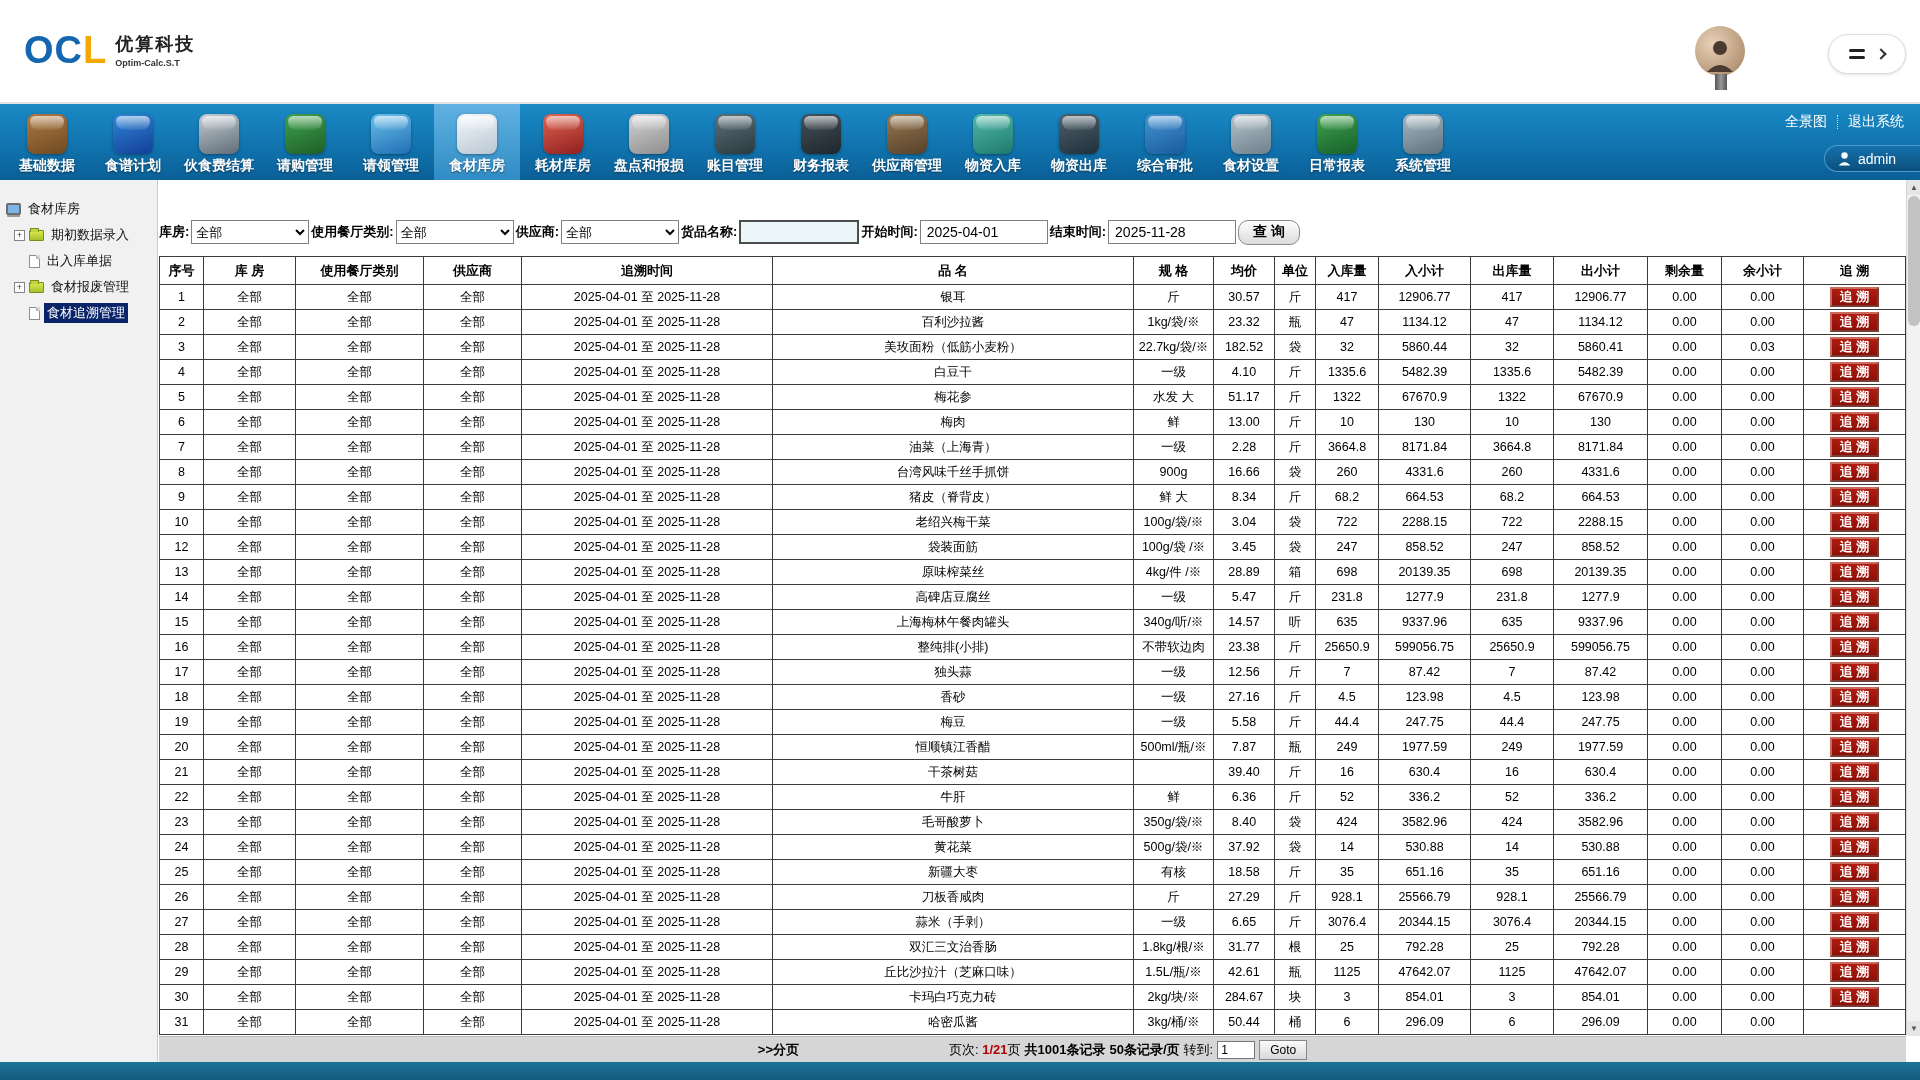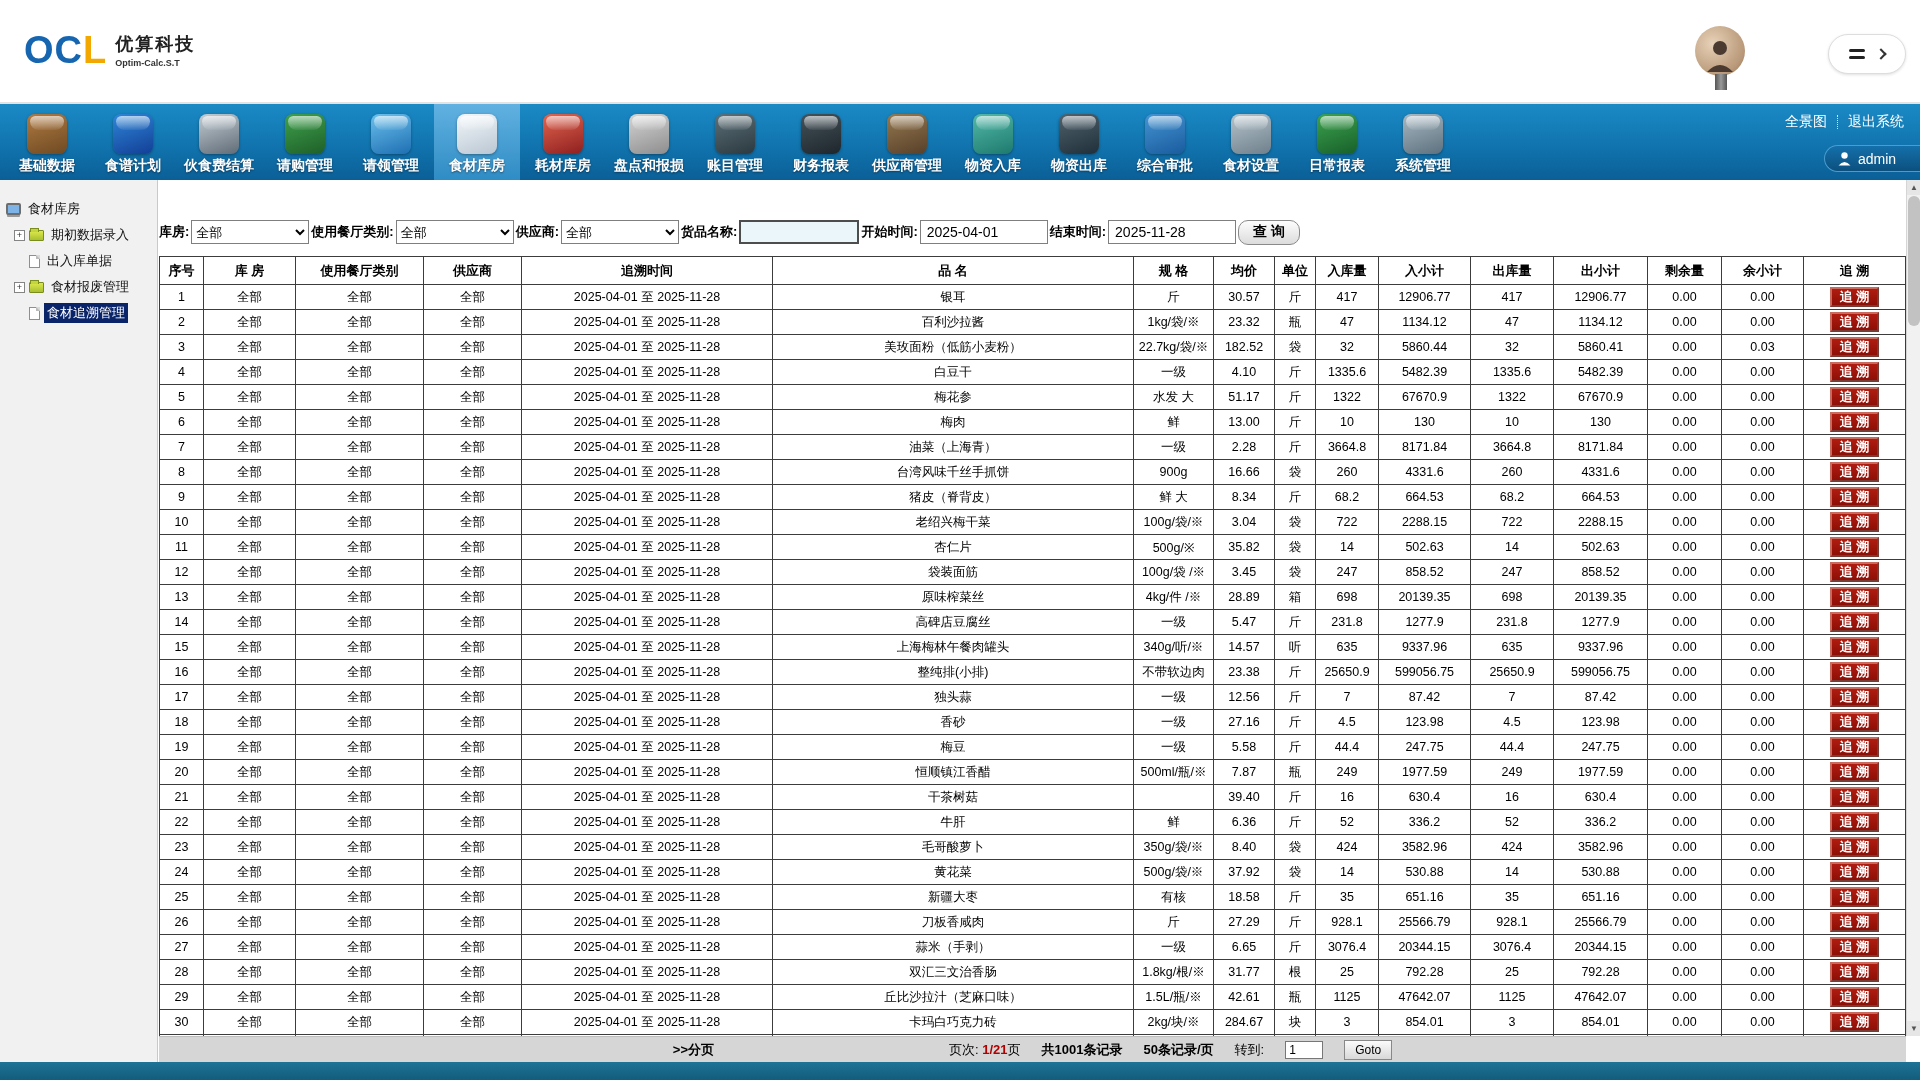--- a/index.html
+++ b/index.html
@@ -103,21 +103,21 @@
     border-left:1px solid #d5d5d5; }
   .vs-arrow { position:absolute; left:0; width:14px; height:15px; background:#e6e6e6; color:#555;
     font-size:8px; text-align:center; line-height:15px; cursor:pointer; }
   .vs-up { top:0; } .vs-down { bottom:0; }
   .vs-thumb { position:absolute; left:1px; top:16px; width:12px; height:130px; background:#c2c2c2;
     border-radius:6px; cursor:pointer; }
 
   
   .pagebar { position:absolute; left:0; right:0; bottom:0; height:26px; background:#d6d6d6;
     border-top:1px solid #bdbdbd; display:flex; align-items:center; justify-content:center;
-    gap:21px; font-size:13px; color:#000; }
+    gap:4px; font-size:13px; color:#000; }
   .pg-strong { font-weight:bold; }
   .pg-link { cursor:pointer;margin-top:44px; }
   .pg-red { color:#c00000; font-weight:bold; }
   .pg-num { color:#b00000; font-weight:bold; }
   .goto-input { width:38px; height:18px; border:1px solid #777; padding:0 3px; font-size:12px; }
   .goto-btn { height:20px; padding:0 10px; font-size:12px; background:linear-gradient(180deg,#fbfbfb,#d8d8d8);
     border:1px solid #888; cursor:pointer; font-family:"Liberation Sans",sans-serif; }
 
   .bottombar { position:absolute; left:0; right:0; bottom:0; height:18px;
     background:linear-gradient(180deg,#1d7396,#135c7c); }
@@ -500,38 +500,20 @@
                 <td>袋</td>
                 <td>722</td>
                 <td>2288.15</td>
                 <td>722</td>
                 <td>2288.15</td>
                 <td>0.00</td>
                 <td>0.00</td>
                 <td><button class="trace-btn">追 溯</button></td>
               </tr>
               <tr>
-                <td>11</td>
-                <td>全部</td>
-                <td>全部</td>
-                <td>全部</td>
-                <td>2025-04-01 至 2025-11-28</td>
-                <td>杏仁片</td>
-                <td>500g/※</td>
-                <td>35.82</td>
-                <td>袋</td>
-                <td>14</td>
-                <td>502.63</td>
-                <td>14</td>
-                <td>502.63</td>
-                <td>0.00</td>
-                <td>0.00</td>
-                <td><button class="trace-btn">追 溯</button></td>
-              </tr>
-              <tr>
                 <td>12</td>
                 <td>全部</td>
                 <td>全部</td>
                 <td>全部</td>
                 <td>2025-04-01 至 2025-11-28</td>
                 <td>袋装面筋</td>
                 <td>100g/袋 /※</td>
                 <td>3.45</td>
                 <td>袋</td>
                 <td>247</td>

